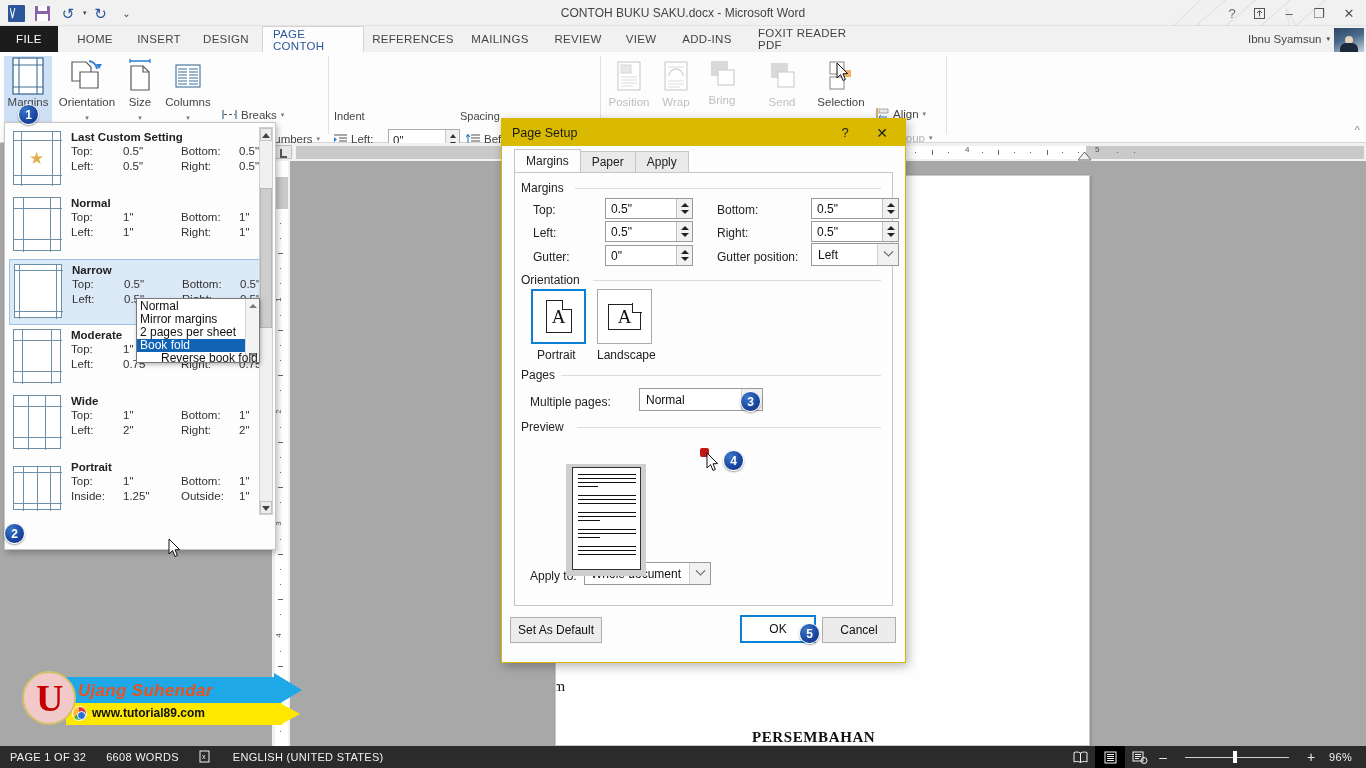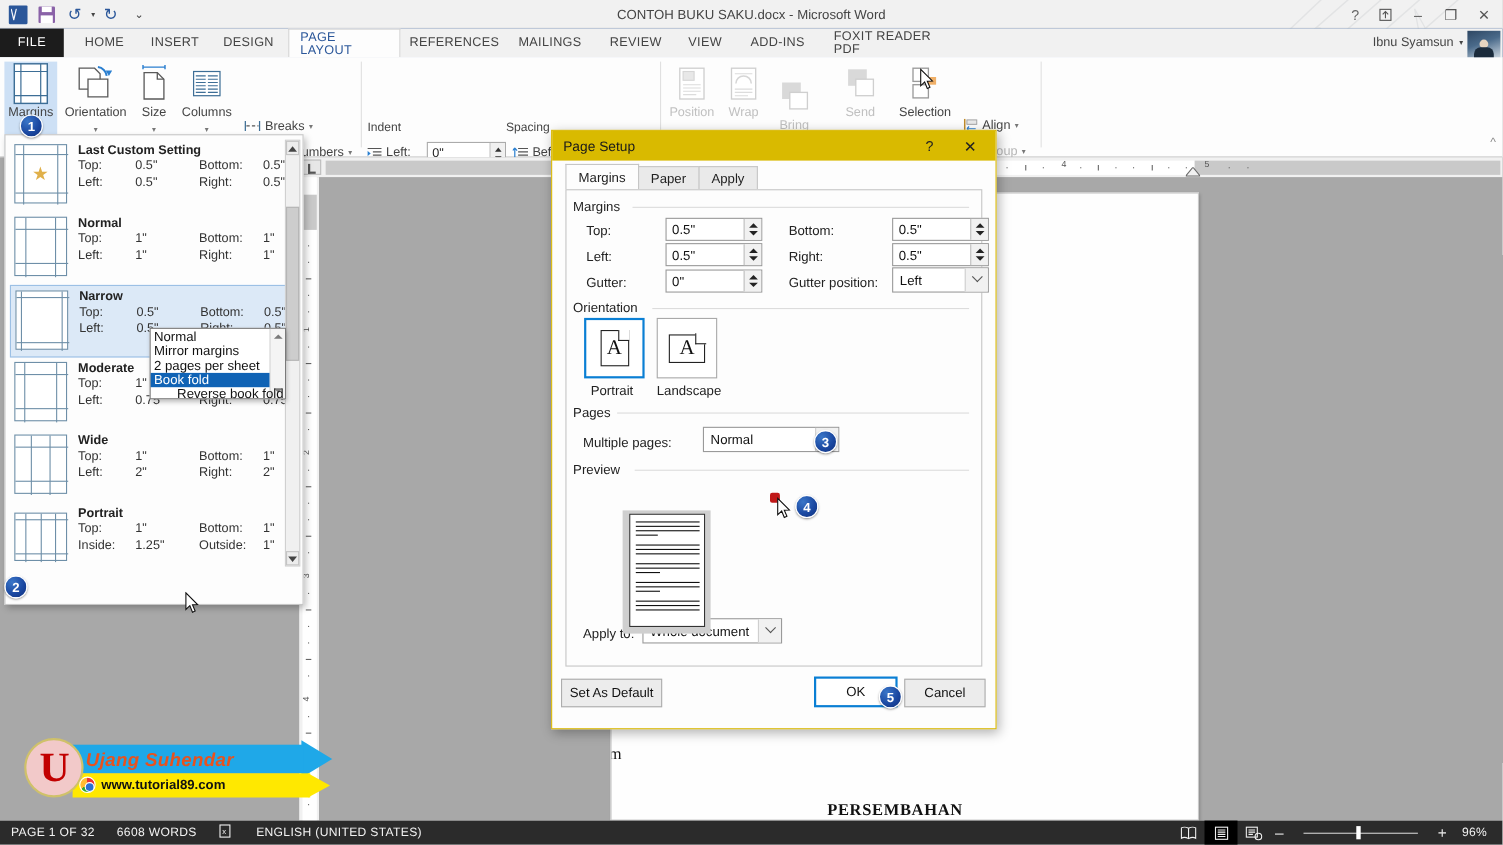--- a/index.html
+++ b/index.html
@@ -304,21 +304,21 @@
     <div class="winbtn">✕</div>
   </div>
 </div>
 
 <div id="tabsrow">
   <div class="strip"></div>
   <div id="filetab">FILE</div>
   <div class="rtab" style="left:66px;width:58px;">HOME</div>
   <div class="rtab" style="left:128px;width:62px;">INSERT</div>
   <div class="rtab" style="left:196px;width:60px;">DESIGN</div>
-  <div class="rtab active" style="left:262px;width:102px;">PAGE LAYOUT</div>
+  <div class="rtab active" style="left:262px;width:102px;">PAGE CONTOH</div>
   <div class="rtab" style="left:370px;width:86px;">REFERENCES</div>
   <div class="rtab" style="left:462px;width:76px;">MAILINGS</div>
   <div class="rtab" style="left:546px;width:64px;">REVIEW</div>
   <div class="rtab" style="left:616px;width:50px;">VIEW</div>
   <div class="rtab" style="left:672px;width:70px;">ADD-INS</div>
   <div class="rtab" style="left:748px;width:126px;">FOXIT READER PDF</div>
 </div>
 <div id="account">
   <span>Ibnu Syamsun</span>
   <span class="tiny-caret">▾</span>
@@ -465,21 +465,21 @@
     <span class="lbl bigdis">Position</span>
   </div>
   <div class="rbtn" style="left:654px;top:4px;width:44px;">
     <svg class="ico-frame" width="34" height="40" viewBox="0 0 34 40">
       <rect x="6" y="6" width="22" height="28" fill="#fff" stroke="#cfcfcf" stroke-width="1.2"></rect>
       <path d="M10 20 a7 7 0 0 1 14 0" fill="none" stroke="#d6d6d6" stroke-width="1.4"></path>
       <path d="M9 11 h16 M9 25 h16 M9 28 h16 M9 31 h12" stroke="#dcdcdc" stroke-width="1"></path>
     </svg>
     <span class="lbl bigdis">Wrap</span>
   </div>
-  <div class="rbtn" style="left:700px;top:16px;width:44px;">
+  <div class="rbtn" style="left:700px;top:2px;width:44px;">
     <svg class="ico-frame" width="34" height="40" viewBox="0 0 34 40">
       <rect x="6" y="7" width="17" height="15" fill="#d9d9d9"></rect>
         <rect x="13" y="16" width="16" height="15" fill="#fff" stroke="#cfcfcf" stroke-width="1.2"></rect>
     </svg>
     <span class="lbl bigdis">Bring</span>
   </div>
   <div class="rbtn" style="left:760px;top:4px;width:44px;">
     <svg class="ico-frame" width="34" height="40" viewBox="0 0 34 40">
       <rect x="6" y="7" width="17" height="15" fill="#d9d9d9"></rect>
         <rect x="13" y="16" width="16" height="15" fill="#fff" stroke="#cfcfcf" stroke-width="1.2"></rect>

